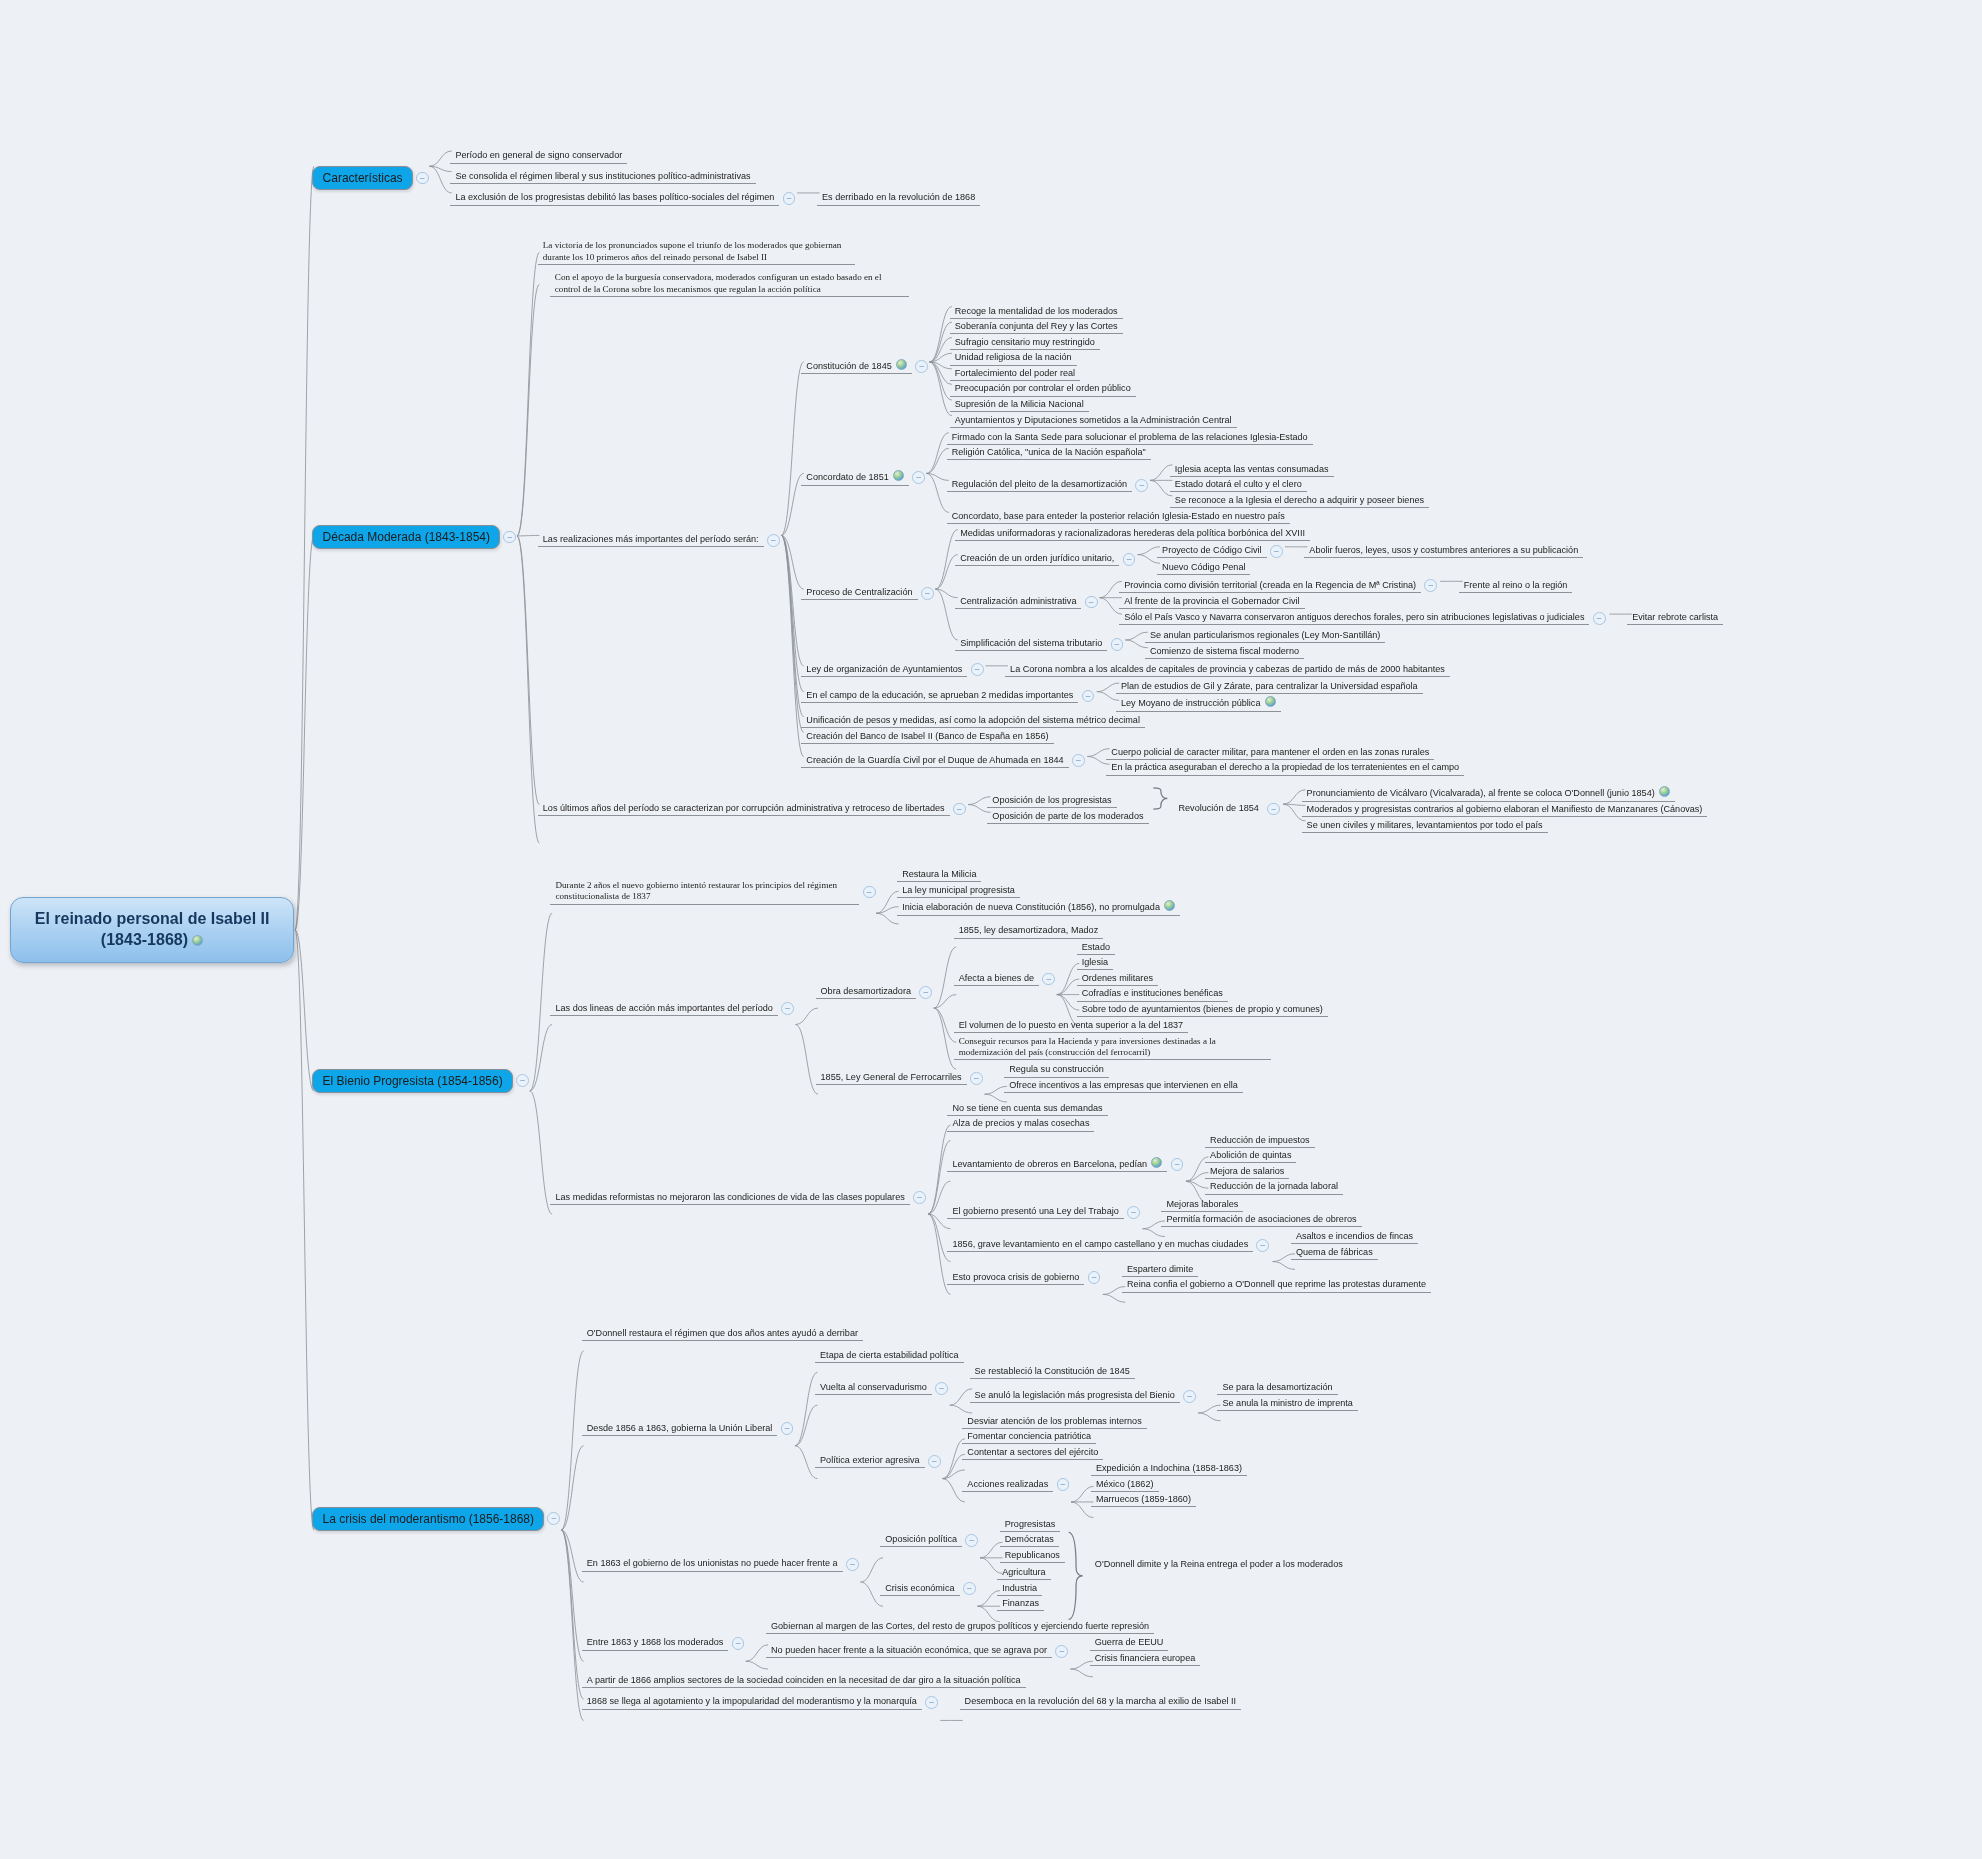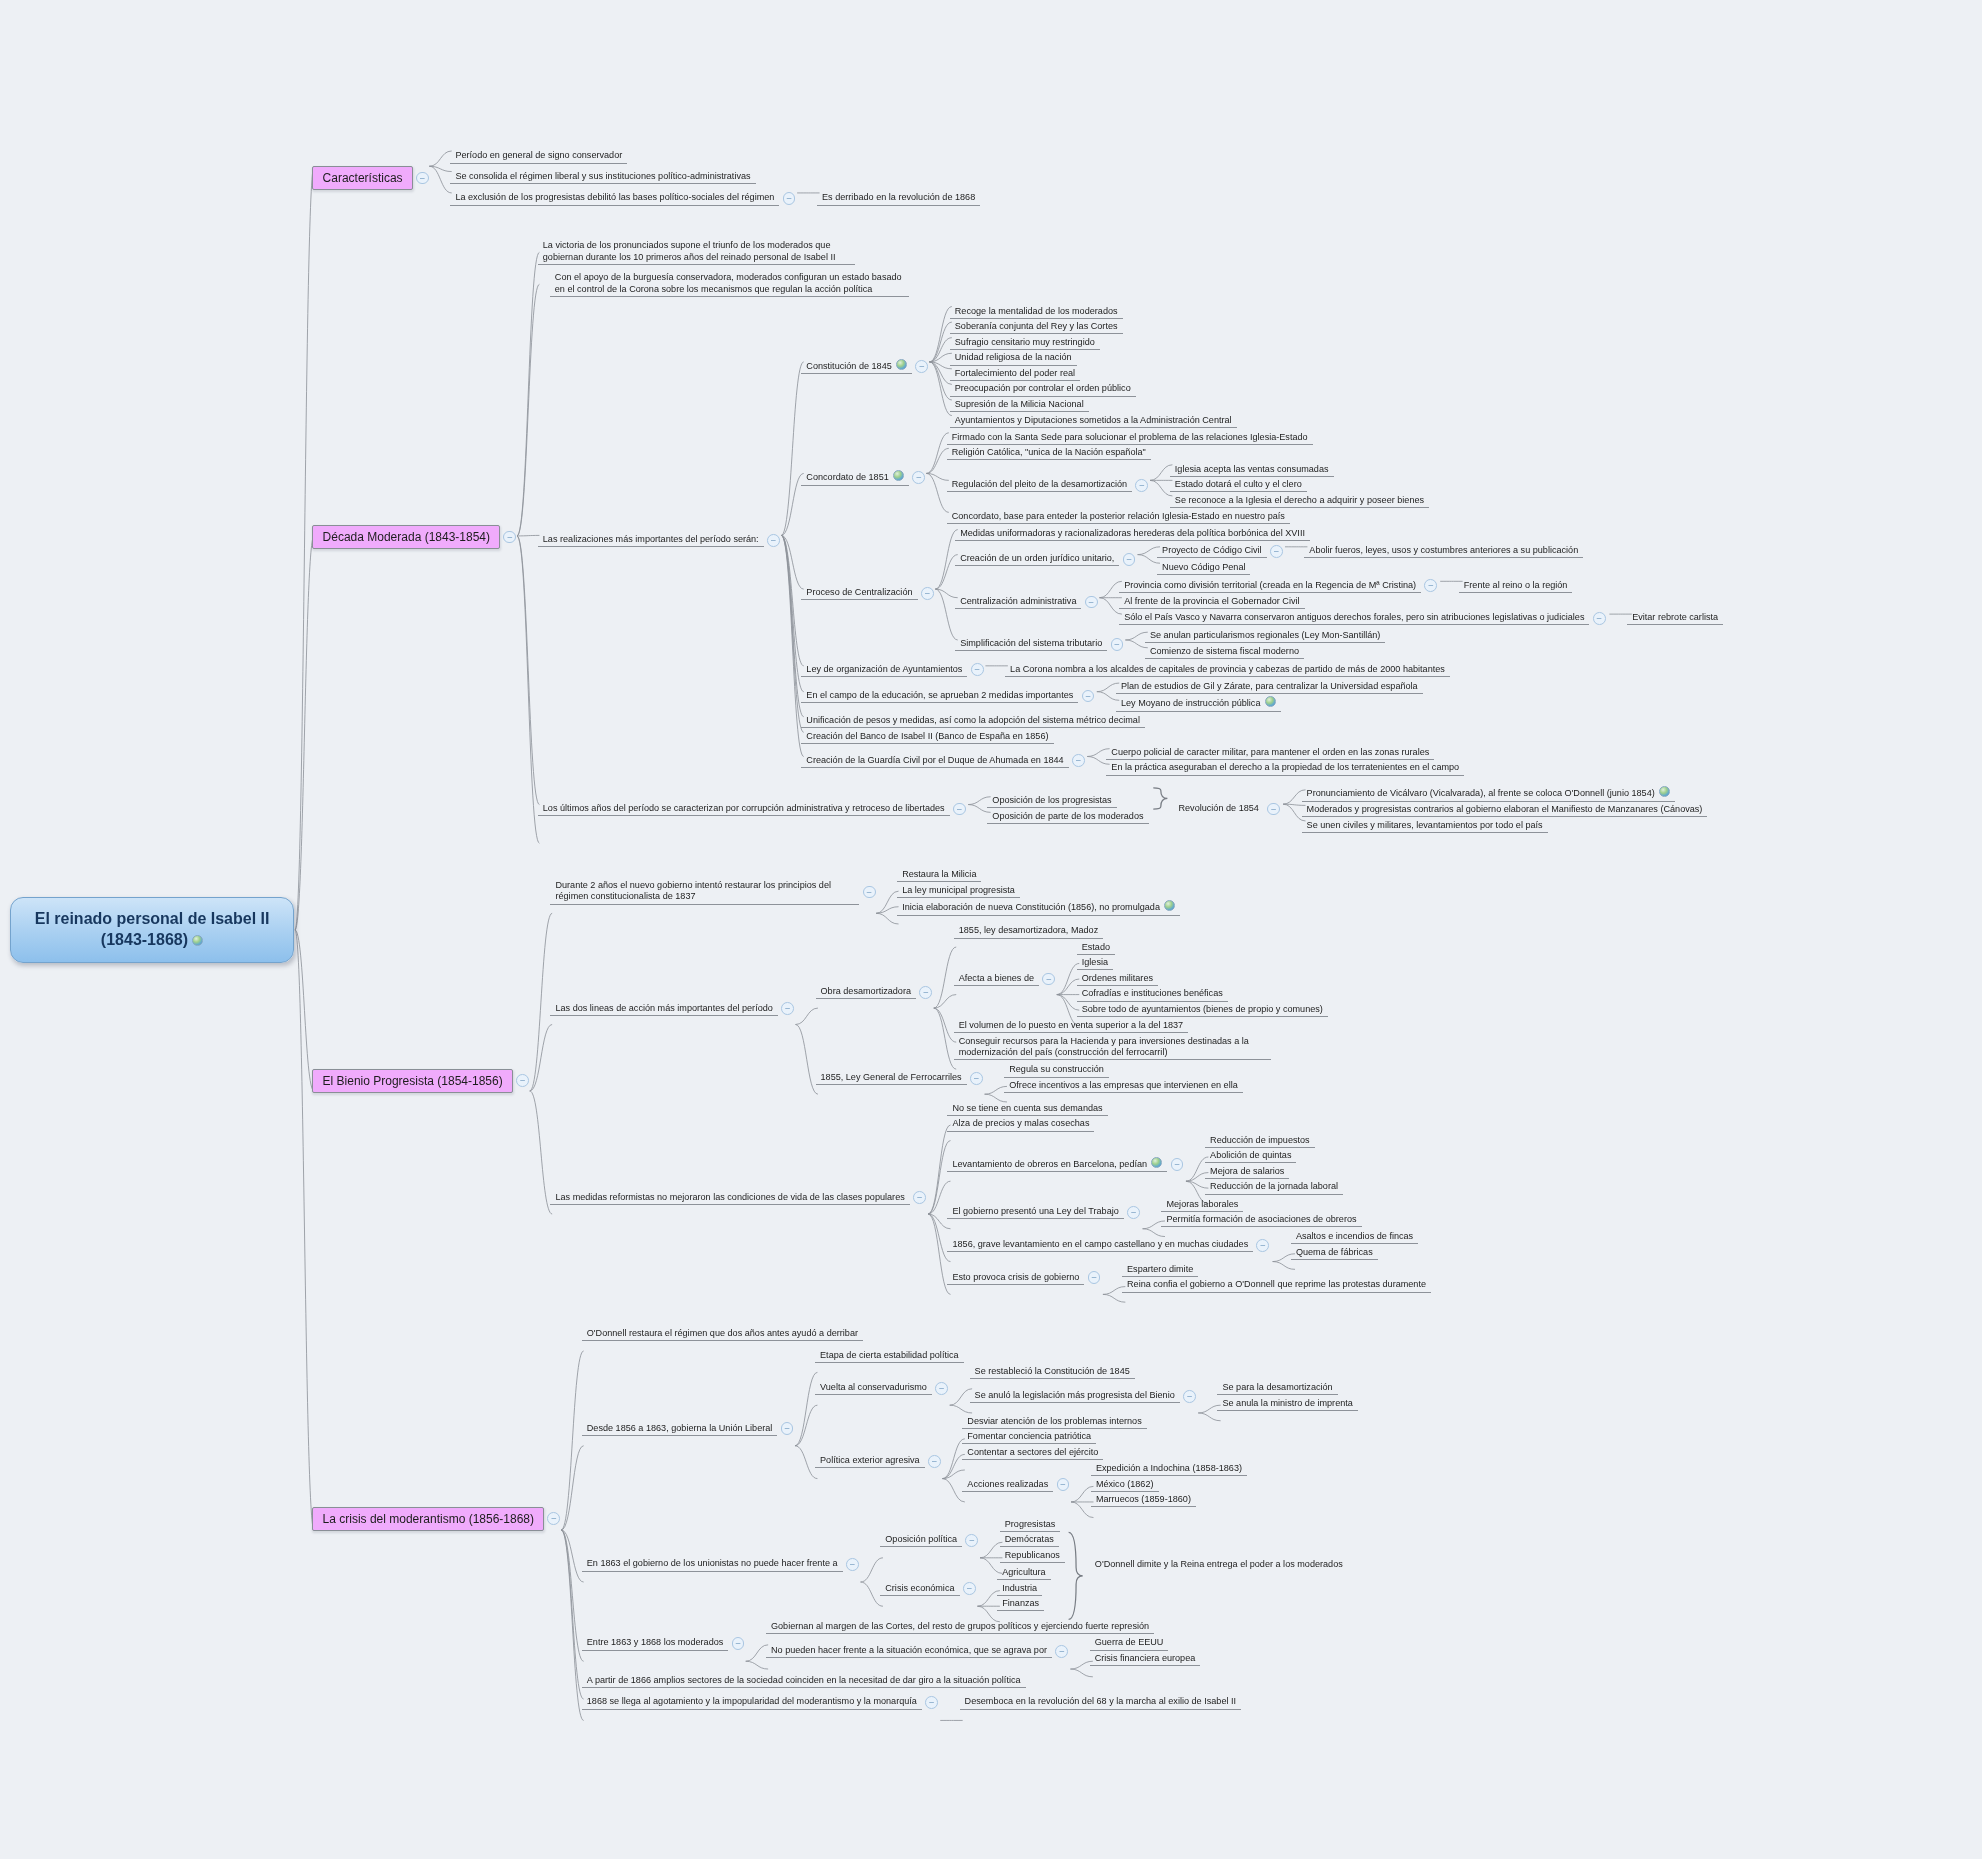--- a/index.html
+++ b/index.html
@@ -10,24 +10,24 @@
   }
   #map svg{position:absolute;left:0;top:0;pointer-events:none;}
   #map svg path{fill:none;stroke:#8d9299;stroke-width:1;}
   #map svg path.brace{stroke:#787d84;stroke-width:1.5;}
   .row{display:flex;align-items:center;margin:0.8px 0;}
   .row.d1{margin:13.3px 0;}
   .row.d2{margin:3.3px 0;}
   .kids{display:flex;flex-direction:column;justify-content:center;margin-left:18.3px;}
   .node{position:relative;z-index:2;}
   .node.leaf{font-size:9.1px;line-height:1.25;padding:0.8px 5px;border-bottom:0.8px solid #8d9299;white-space:nowrap;}
-  .node.leaf.wrap{white-space:normal;}
+  .node.leaf.wrap{white-space:normal;font-family:Liberation Serif, serif;}
   .node.leaf.noline{border-bottom:none;text-align:right;}
   .node.topic{
-    background:#f0abfc;border:0.8px solid #898f96;border-radius:2px;
+    background:#0ea5e9;border:0.8px solid #898f96;border-radius:8px;
     padding:4.2px 9.1px;font-size:12px;white-space:nowrap;
     box-shadow:0.8px 1.7px 2.5px rgba(60,70,90,.15);
   }
   .node.root{
     background:linear-gradient(180deg,#cde4f8 0%,#a8cff1 55%,#8dc0ec 100%);
     border:0.8px solid #74a3cd;border-radius:13px;
     padding:10px 16.6px 11.6px;font-size:16px;font-weight:bold;color:#17375e;
     text-align:center;max-width:249px;white-space:normal;line-height:1.35;
     box-shadow:1.7px 2.5px 4.2px rgba(60,70,90,.28);
   }

